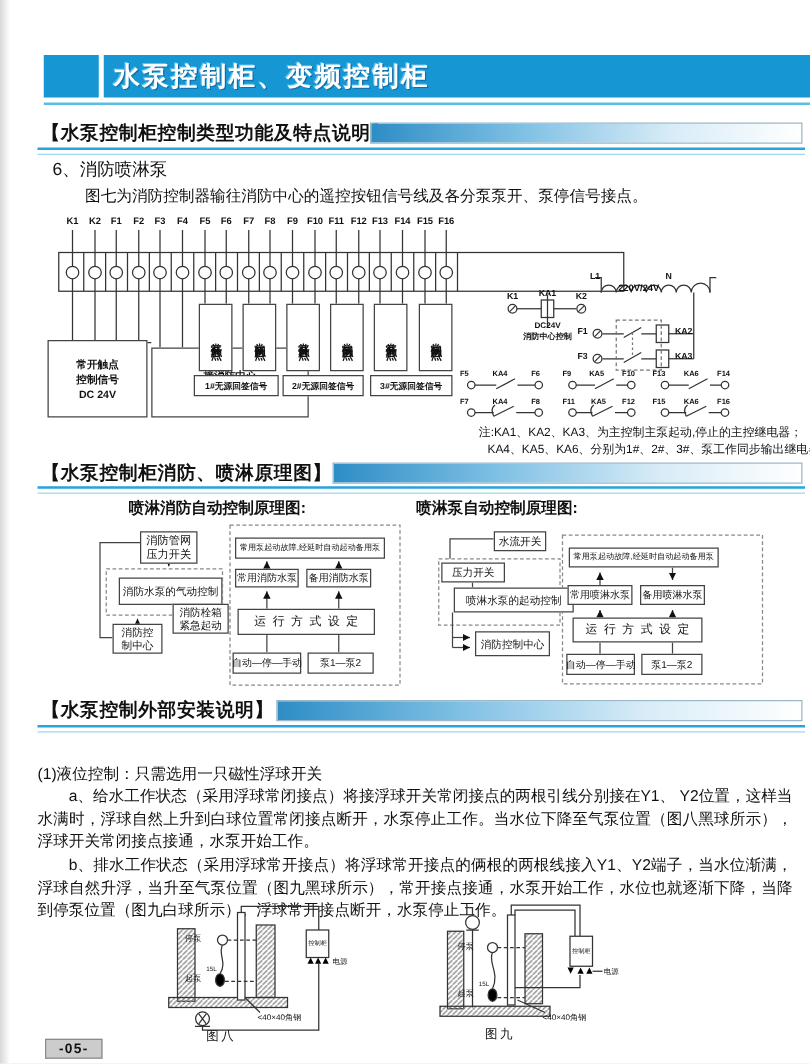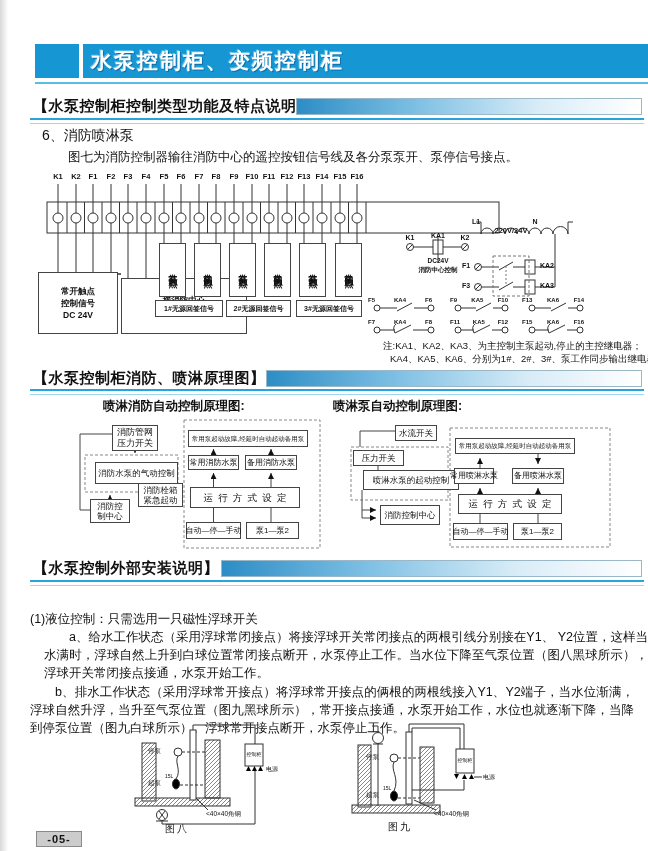--- a/index.html
+++ b/index.html
@@ -297,33 +297,33 @@
         <path d="M130,76L130,70" marker-end="url(#aR)"></path>
         <path d="M188,76L188,70" marker-end="url(#aR)"></path>
         <path d="M130,105V96 M188,105V96"></path>
       </g>
     </svg>
     <div class="fb" style="left:45px;top:7px;width:42px;height:16px;font-size:8.5px">水流开关</div>
     <div class="fb" style="left:3px;top:32px;width:51px;height:16px;font-size:8.5px">压力开关</div>
     <div class="fb" style="left:13px;top:52px;width:96px;height:20px;font-size:8.5px">喷淋水泵的起动控制</div>
     <div class="fb" style="left:30px;top:87px;width:60px;height:20px;font-size:8.5px">消防控制中心</div>
     <div class="fb small" style="left:105px;top:20px;width:120px;height:16px">常用泵起动故障,经延时自动起动备用泵</div>
-    <div class="fb" style="left:104px;top:50px;width:40px;height:16px;font-size:8px">常用喷淋水泵</div>
+    <div class="fb" style="left:104px;top:50px;width:52px;height:16px;font-size:8px">常用喷淋水泵</div>
     <div class="fb" style="left:162px;top:50px;width:52px;height:16px;font-size:8px">备用喷淋水泵</div>
     <div class="fb mode" style="left:108px;top:76px;width:104px;height:20px">运行方式设定</div>
     <div class="fb" style="left:103px;top:105px;width:55px;height:17px;font-size:8px">自动—停—手动</div>
     <div class="fb" style="left:163px;top:105px;width:49px;height:17px;font-size:8px">泵1—泵2</div>
   </div>
 
   <div class="sechead" style="left:33px;top:559px">【水泵控制外部安装说明】</div>
   <div class="secbar" style="left:221px;top:560px;width:421px"></div>
   <div class="secline" style="top:580px"></div>
 
   <div class="body-t" style="left:30px;top:610px">(1)液位控制：只需选用一只磁性浮球开关</div>
-  <div class="body-t" style="left:44px;top:628px;text-indent:2em">a、给水工作状态（采用浮球常闭接点）将接浮球开关常闭接点的两根引线分别接在Y1、 Y2位置，这样当水满时，浮球自然上升到白球位置常闭接点断开，水泵停止工作。当水位下降至气泵位置（图八黑球所示），浮球开关常闭接点接通，水泵开始工作。</div>
+  <div class="body-t" style="left:30px;top:628px;text-indent:2em">a、给水工作状态（采用浮球常闭接点）将接浮球开关常闭接点的两根引线分别接在Y1、 Y2位置，这样当水满时，浮球自然上升到白球位置常闭接点断开，水泵停止工作。当水位下降至气泵位置（图八黑球所示），浮球开关常闭接点接通，水泵开始工作。</div>
   <div class="body-t" style="left:30px;top:683px;text-indent:2em">b、排水工作状态（采用浮球常开接点）将浮球常开接点的俩根的两根线接入Y1、Y2端子，当水位渐满，浮球自然升浮，当升至气泵位置（图九黑球所示），常开接点接通，水泵开始工作，水位也就逐渐下降，当降到停泵位置（图九白球所示）。浮球常开接点断开，水泵停止工作。</div>
 
   <div class="fig" style="left:110px;top:720px;width:185px;height:128px">
     <svg width="185" height="128" viewBox="0 0 185 128">
       <defs>
           <pattern id="h8" patternUnits="userSpaceOnUse" width="4" height="4">
             <path d="M0,4L4,0" stroke="#888" stroke-width="1"></path>
           </pattern>
         </defs>
       <g stroke="#333" stroke-width="1" fill="none">

